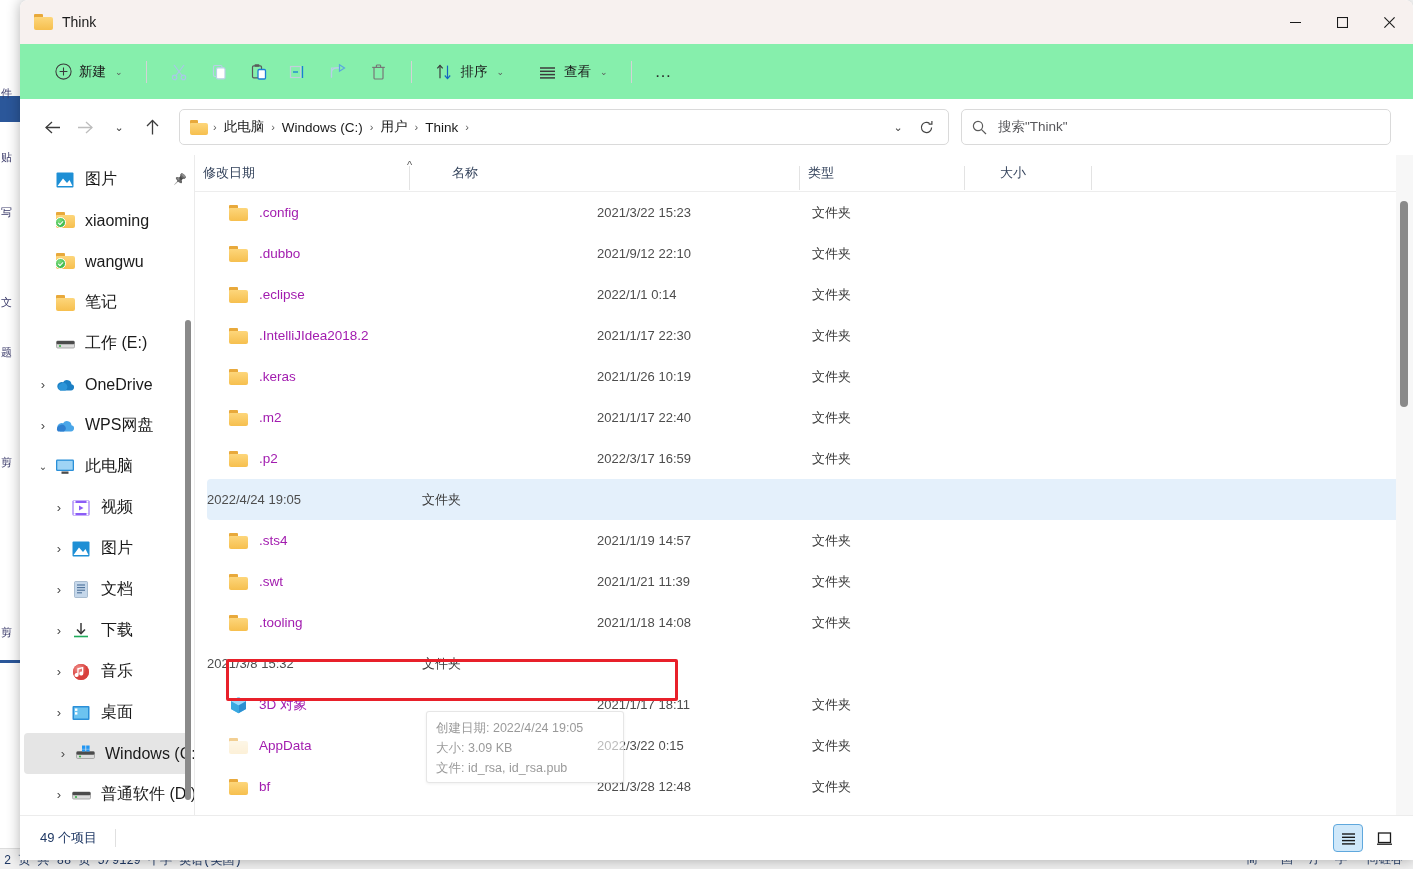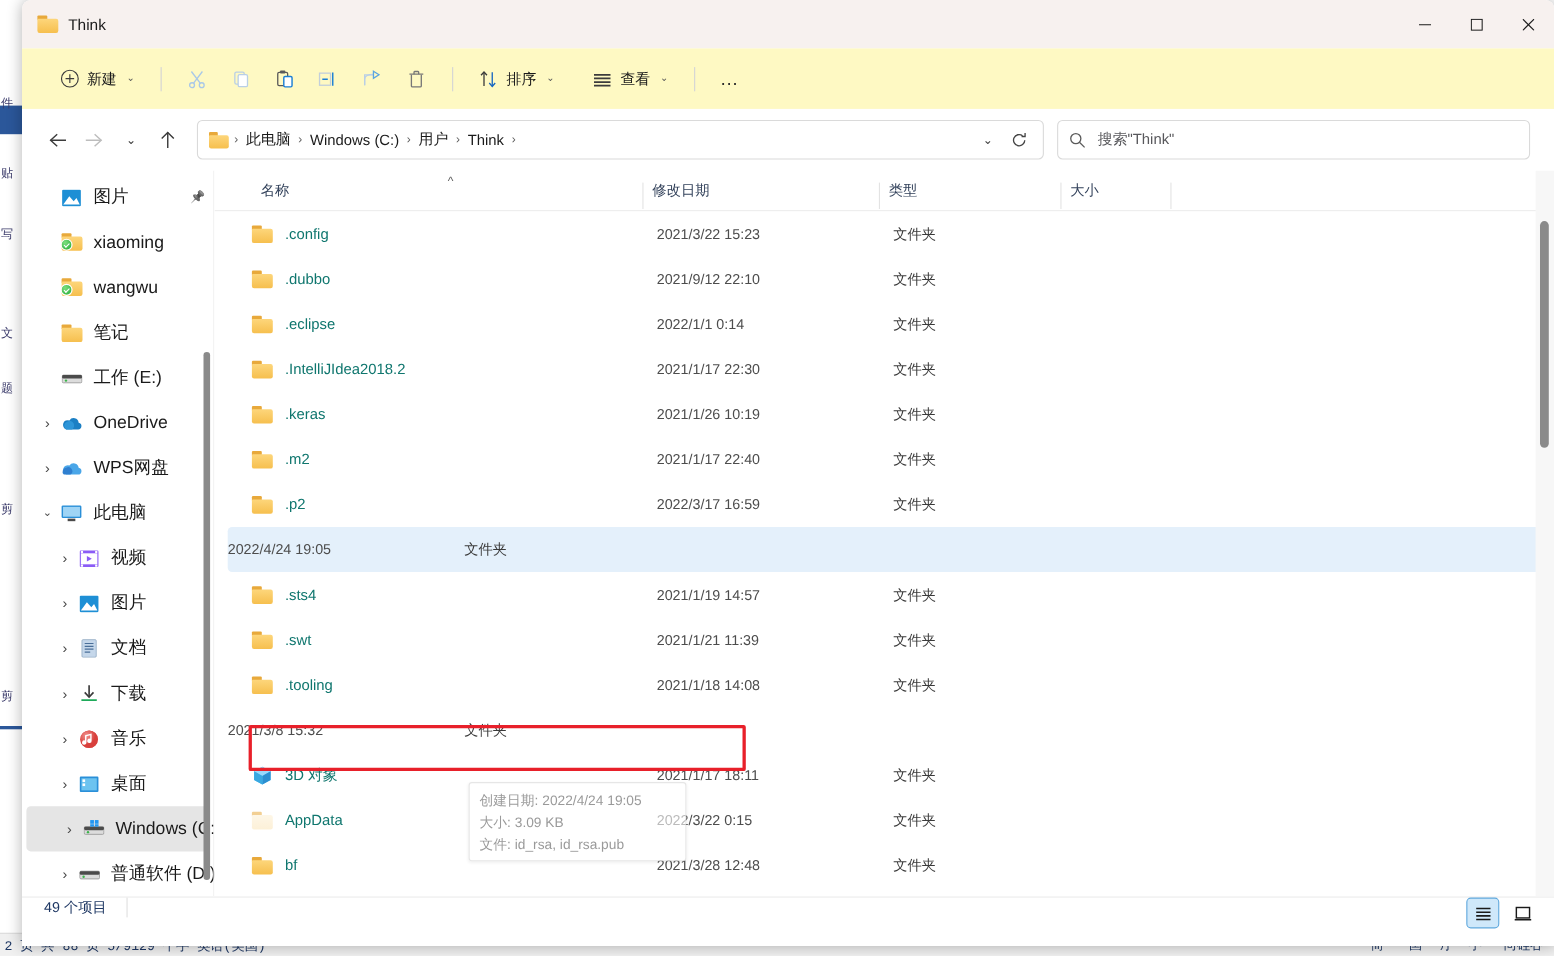--- a/index.html
+++ b/index.html
@@ -68,21 +68,21 @@
   #win-controls { position: absolute; right: 0; top: 0; height: 44px; display: flex; }
   .wc {
     width: 47px; height: 44px; display: flex; align-items: center; justify-content: center;
     font-size: 12px; color: #1a1a1a; cursor: default;
   }
   .wc svg { display: block; }
 
   
   #toolbar {
     height: 55px; width: 100%;
-    background: #fef9c3;
+    background: #86efac;
     display: flex; align-items: center; padding-left: 24px; gap: 0;
     position: relative;
   }
   .tb-btn {
     height: 36px; display: flex; align-items: center; gap: 7px;
     padding: 0 11px; border-radius: 5px; cursor: default;
     font-size: 13.5px; color: #1a1a1a; white-space: nowrap;
   }
   .tb-icon-btn {
     width: 40px; height: 36px; display: flex; align-items: center; justify-content: center;
@@ -178,36 +178,36 @@
   .col {
     font-size: 13px; color: #33425b; padding-bottom: 9px; position: relative;
     cursor: default; white-space: nowrap;
   }
   .col .sep {
     position: absolute; right: 0; top: 2px; width: 1px; height: 24px; background: #e3e3e3;
   }
   .col-name { flex: 0 0 390px; padding-left: 42px; }
   .col-date { flex: 0 0 215px; padding-left: 8px; }
   .col-type { flex: 0 0 165px; padding-left: 8px; }
-  .col-size { flex: 0 0 100px; padding-left: 8px; }
+  .col-size { flex: 0 0 100px; padding-left: 8px; margin-left: 27px; }
   #sort-caret {
     position: absolute; left: 212px; top: 4px; font-size: 11px; color: #5a5a5a;
   }
 
   #filelist { position: relative; }
   .file-row {
     height: 41px; display: flex; align-items: center; cursor: default;
     margin: 0 8px 0 12px; border-radius: 4px;
   }
   .file-row.selected { background: #e4f0fb; }
   .fr-name { flex: 0 0 390px; display: flex; align-items: center; padding-left: 22px; gap: 11px; }
   .fr-date { flex: 0 0 215px; font-size: 13px; color: #4d4d4d; }
   .fr-type { flex: 0 0 165px; font-size: 13px; color: #3a3a3a; }
   .fr-size { flex: 0 0 100px; font-size: 13px; color: #3a3a3a; }
-  .fname { font-size: 13.5px; color: #0f766e; white-space: nowrap; }
+  .fname { font-size: 13.5px; color: #a21caf; white-space: nowrap; }
 
   
   #redbox {
     position: absolute; left: 206px; top: 504px; width: 452px; height: 42px;
     border: 3px solid #e8202a; border-radius: 2px; pointer-events: none; z-index: 40;
   }
 
   
   #tooltip {
     position: absolute; left: 406px; top: 556px; width: 198px; height: 72px;
@@ -226,21 +226,21 @@
     position: absolute; right: 0; top: 0; width: 17px; height: 660px; background: #f7f7f7;
   }
   #file-thumb {
     position: absolute; left: 4px; top: 46px; width: 8px; height: 206px;
     background: #8a8a8a; border-radius: 4px;
   }
 
   
   #statusbar {
     height: 45px; width: 100%; background: #ffffff; border-top: 1px solid #ececec;
-    display: flex; align-items: flex-start; padding: 0 14px 0 20px; position: relative;
+    display: flex; align-items: center; padding: 0 14px 0 20px; position: relative;
   }
   #status-count { font-size: 13px; color: #1f3864; }
   #status-divider { width: 1px; height: 18px; background: #e0e0e0; margin-left: 18px; }
   #view-toggles { margin-left: auto; display: flex; gap: 6px; align-items: center; }
   .vtoggle {
     width: 30px; height: 28px; display: flex; align-items: center; justify-content: center;
     border-radius: 4px; cursor: default; border: 1px solid transparent;
   }
   .vtoggle.active { background: #cfe8fa; border-color: #5fa8dd; }
 </style>
@@ -674,25 +674,25 @@
           </div>
         </div>
       <div id="sidebar-divider"></div>
       <div id="sidebar-scroll">
         <div id="sidebar-thumb"></div>
       </div>
     </div>
 
     <div id="filepane">
       <div id="colheader">
+        <div class="col col-date">
+          <span>修改日期</span><span class="sep"></span>
+        </div>
         <div class="col col-name">
           <span>名称</span><span class="sep"></span>
-        </div>
-        <div class="col col-date">
-          <span>修改日期</span><span class="sep"></span>
         </div>
         <div class="col col-type">
           <span>类型</span><span class="sep"></span>
         </div>
         <div class="col col-size">
           <span>大小</span><span class="sep"></span>
         </div>
         <div id="sort-caret">^</div>
       </div>
 

